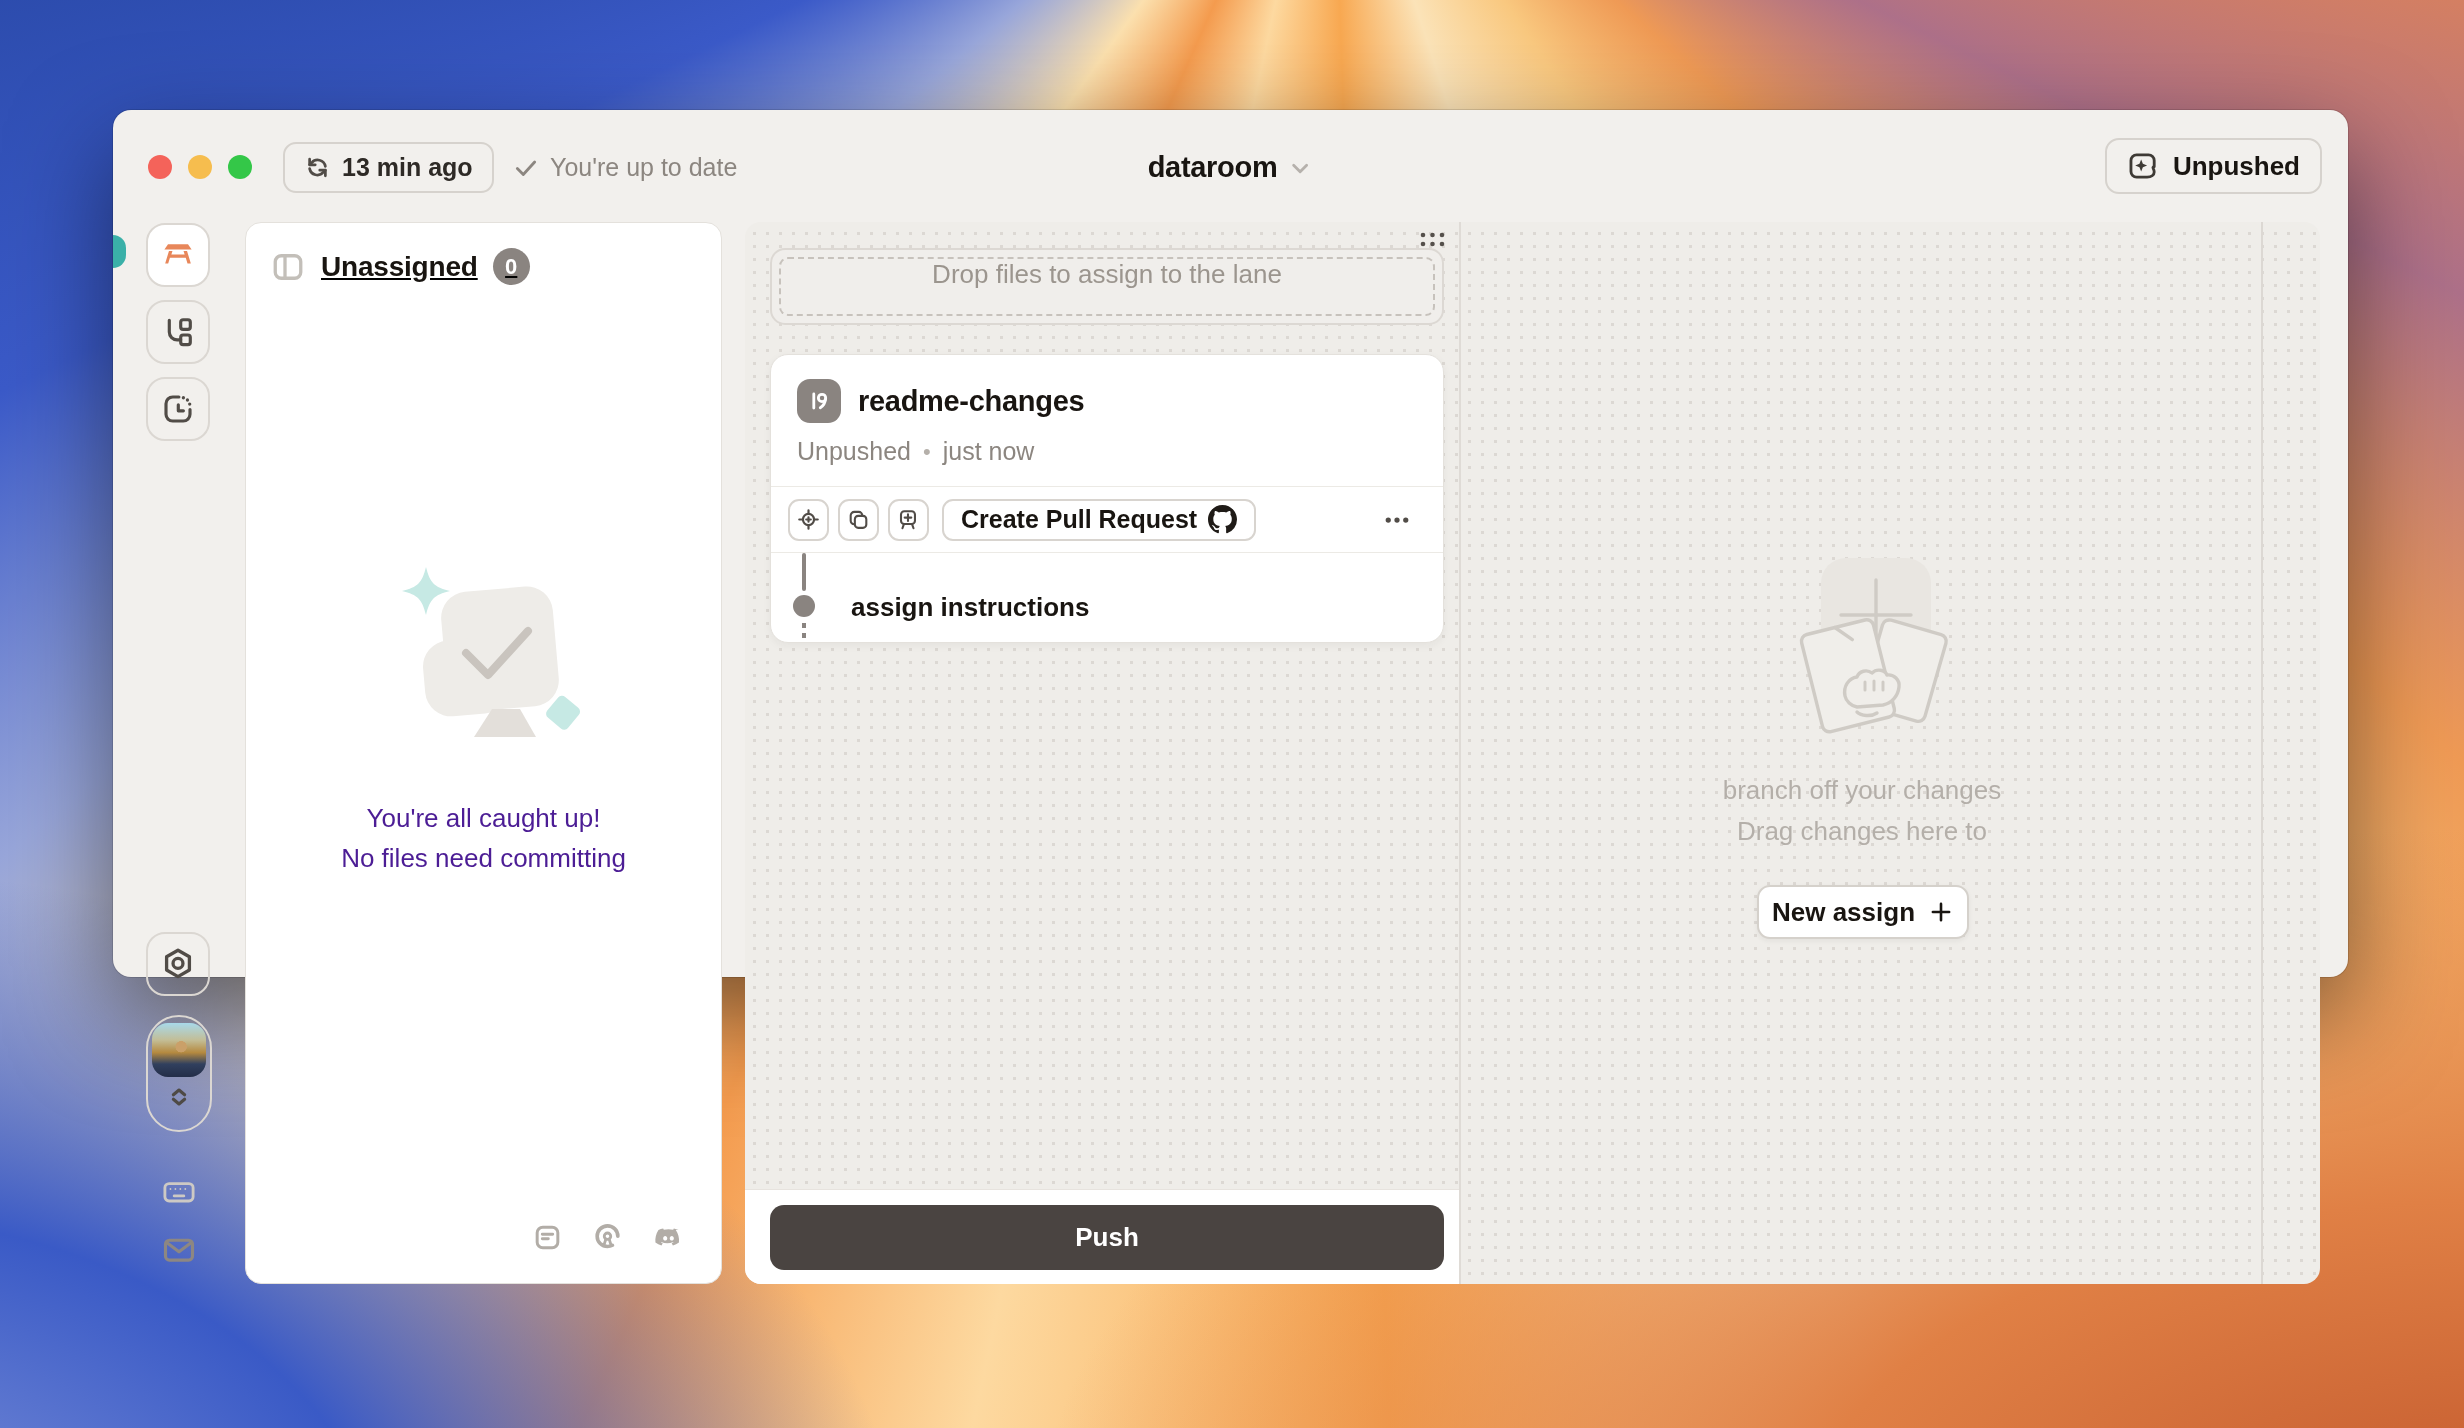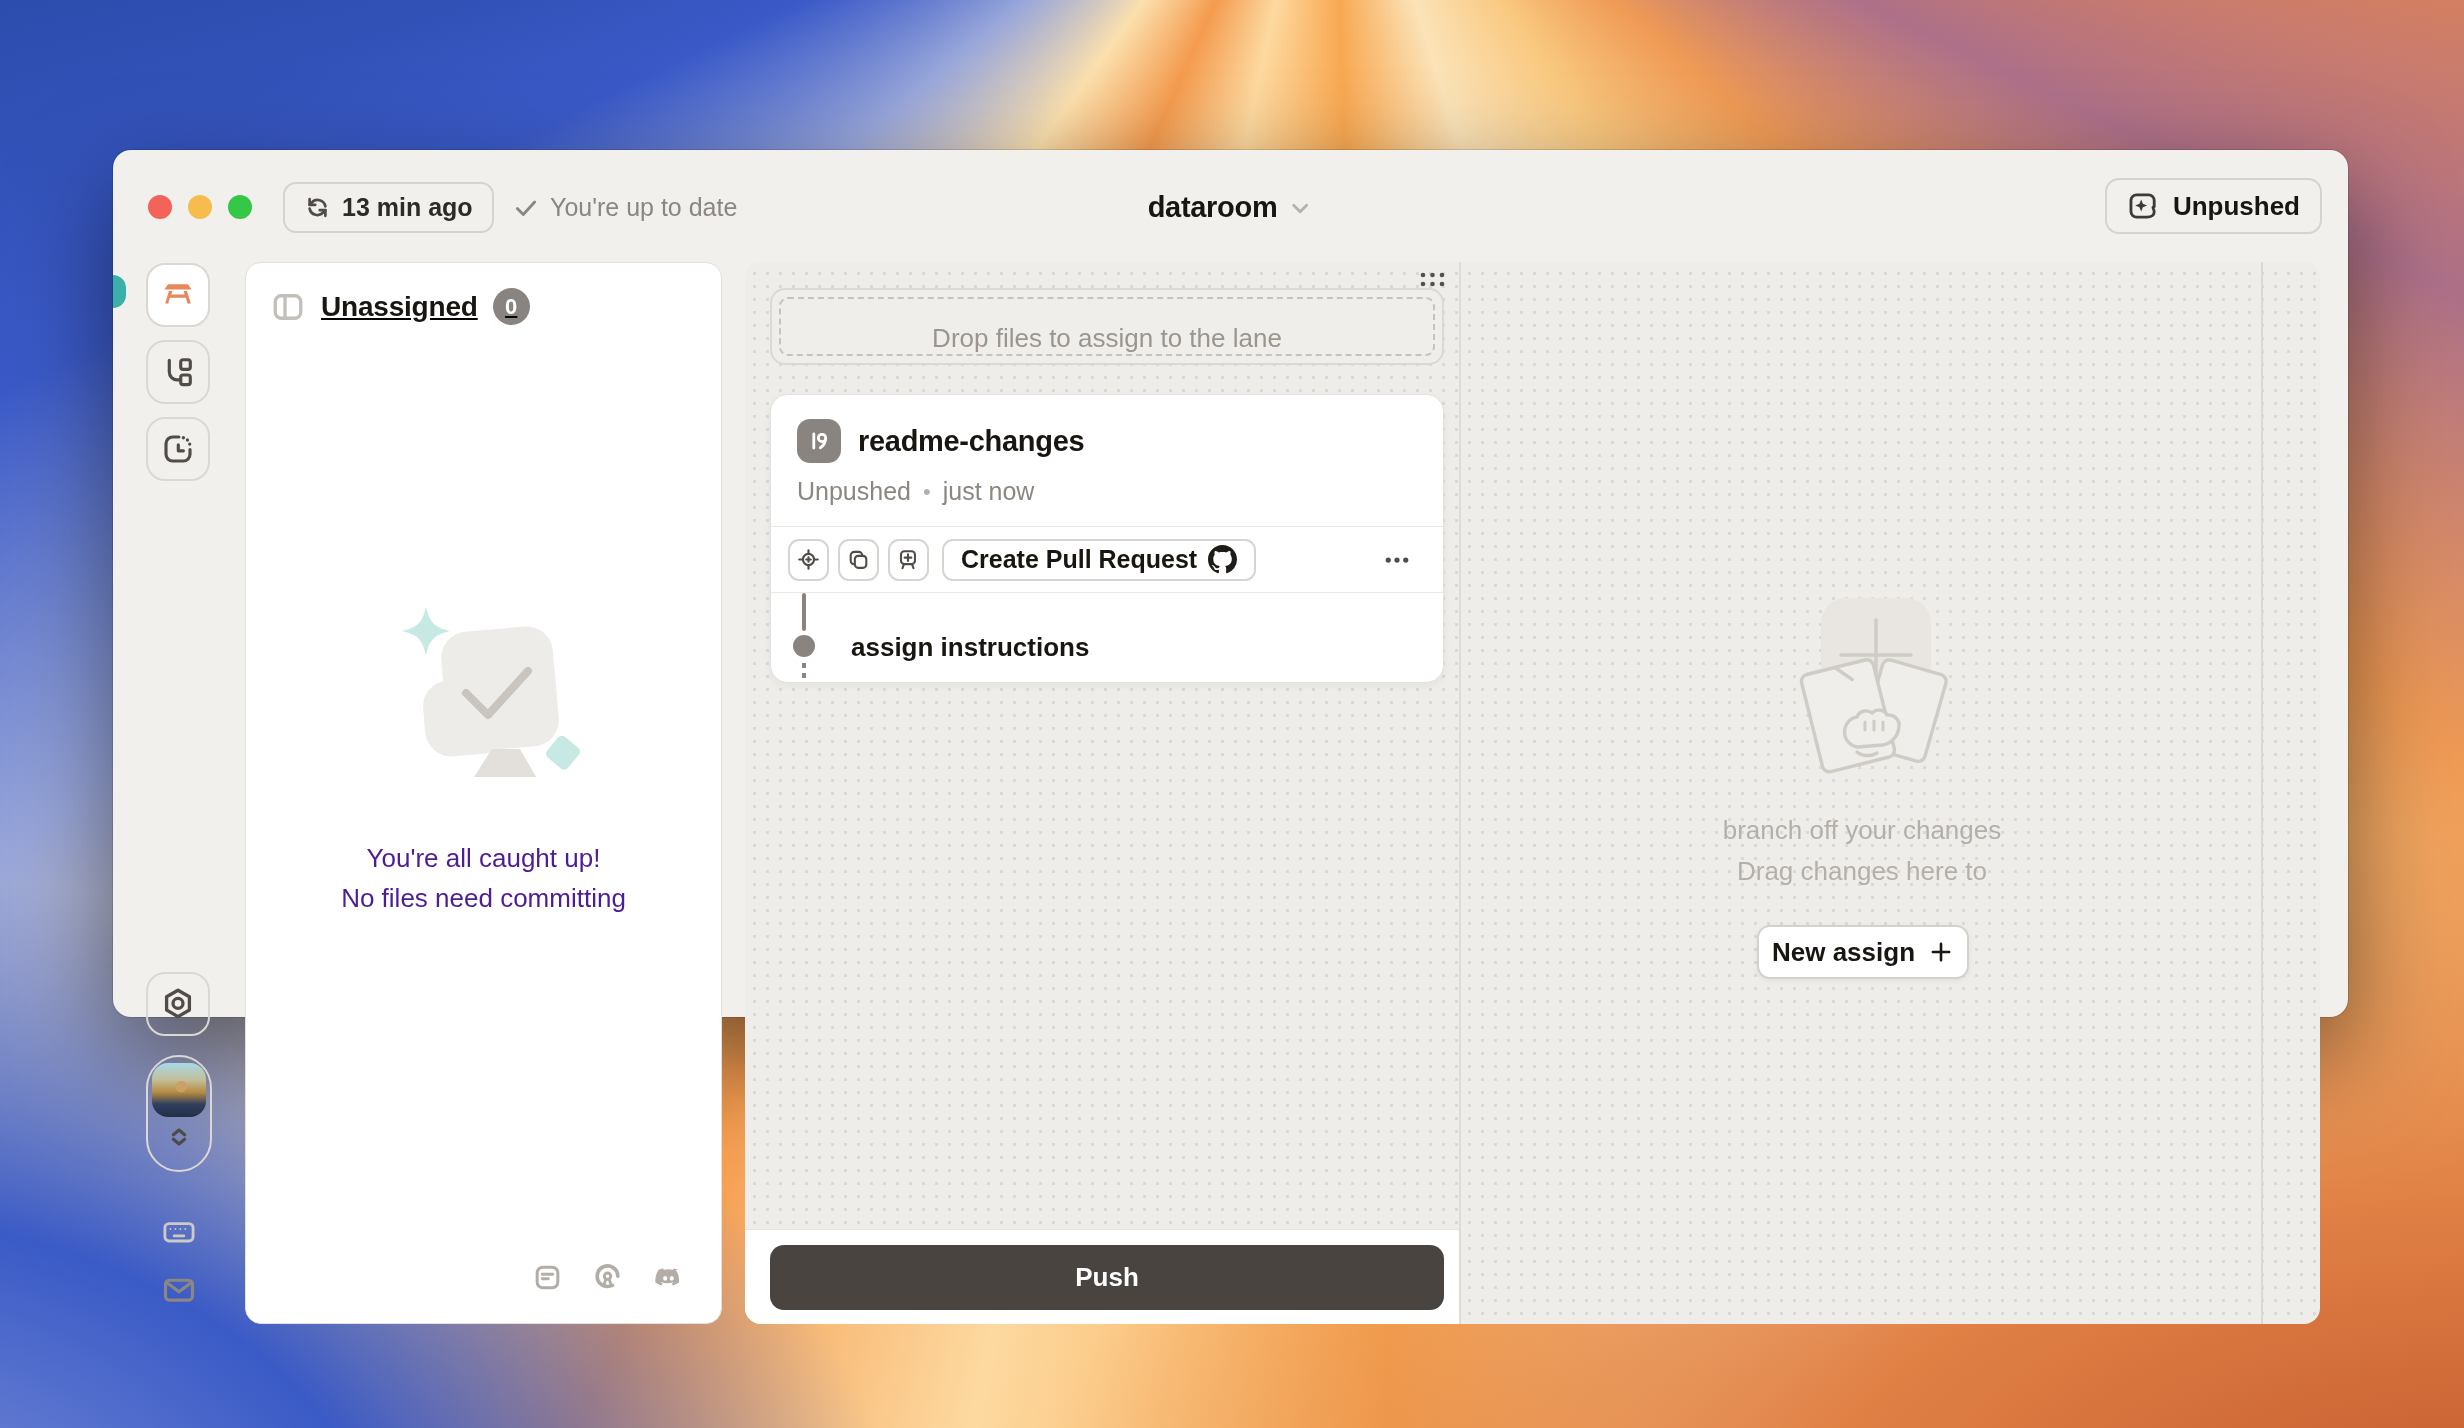--- a/index.html
+++ b/index.html
@@ -18,21 +18,20 @@
         #e8874e 0deg, #ad7089 20deg, #ef9a55 36deg, #f9c87f 50deg,
         #fbe3b8 66deg, #f8a851 82deg, #fdd9a0 96deg, #f49b4e 108deg,
         #fbe0ae 120deg, #98a6da 134deg, #3b5ac8 148deg, #24449e 172deg, #1c3a94 360deg);
   }
 
   
   .window {
     left:113px; top:110px; width:2235px; height:867px;
     background:#f2f0ed; border-radius:18px;
     box-shadow: 0 40px 100px rgba(0,0,0,.5), 0 0 0 1px rgba(0,0,0,.12);
-    margin-top: 40px;
   }
 
   
   .traffic { left:35px; top:45px; display:flex; gap:16px; }
   .traffic span { width:24px; height:24px; border-radius:50%; display:block; }
   .t-red { background:#f4635a; } .t-yellow { background:#f6bd4e; } .t-green { background:#34c748; }
 
   .sync-btn {
     left:170px; top:32px; height:51px; padding:0 19px;
     display:flex; align-items:center; gap:11px;
@@ -88,21 +87,21 @@
     background-size: 13px 13px; background-position: 3px 5px; overflow:hidden; }
   .canvas-divider { left:1516px; top:0; bottom:0; width:2px; background:#dcd8d3; }
 
   
   .lane { left:0; top:0; width:716px; height:100%; border-right:2px solid #dfdbd6; }
   .drag-handle { right:13px; top:9px; cursor:grab; color:#55504b; }
 
   .dropzone { left:25px; top:26px; width:674px; height:77px; background:#f0eeeb;
     border:2px solid #dcd8d3; border-radius:15px; padding:7px; }
   .dropzone-inner { width:100%; height:100%; border:2px dashed #c7c2bc; border-radius:9px;
-    display:flex; align-items:flex-end; justify-content:center;
+    display:flex; align-items:flex-start; justify-content:center;
     font-size:26px; color:#9b958e; }
 
   .branch-card { left:25px; top:132px; width:674px; background:#fff; border:1px solid #e4e1dc;
     border-radius:18px; box-shadow:0 3px 8px rgba(40,35,30,.05); }
   .card-head { padding:24px 26px 20px; }
   .card-head-row { display:flex; align-items:center; gap:17px; }
   .branch-badge { width:44px; height:44px; border-radius:13px; background:#8a8480;
     display:flex; align-items:center; justify-content:center; flex:none; }
   .branch-name { font-size:29px; font-weight:800; color:#191511; letter-spacing:-.3px; cursor:pointer; }
   .branch-meta { margin-top:14px; display:flex; align-items:center; gap:12px;

